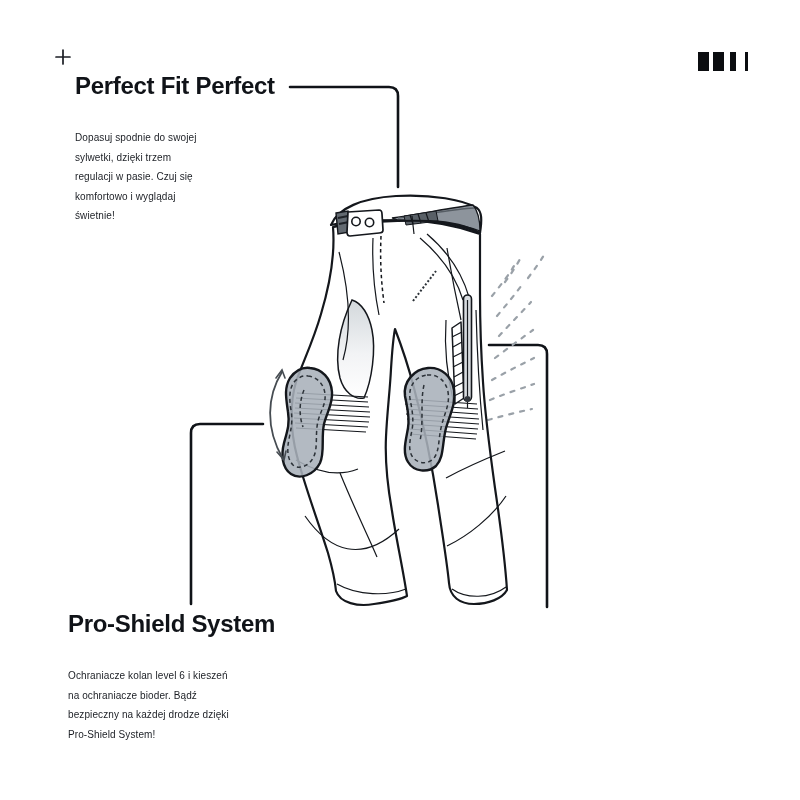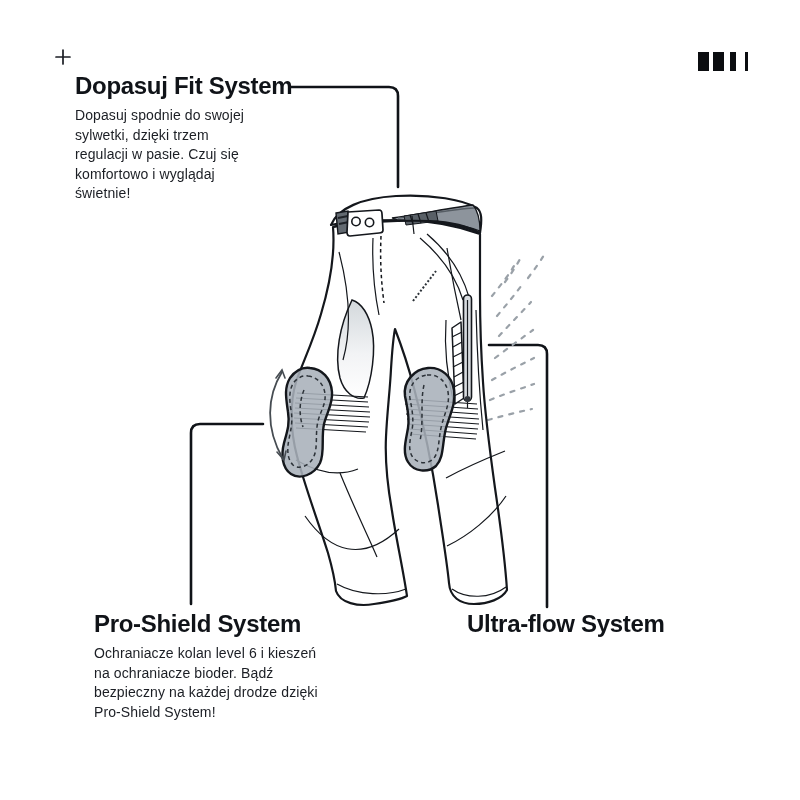--- a/index.html
+++ b/index.html
@@ -26,25 +26,25 @@
   .bar3{left:32px;width:6px;}
   .bar4{left:47px;width:3px;}
 
   
   .feature{position:absolute;}
   .feature h2{
     font-size:24px;font-weight:700;letter-spacing:-0.3px;color:#101318;
     line-height:28px;white-space:nowrap;
   }
   .feature p{
-    margin-top:6px;font-size:14px;line-height:19.5px;color:#1b1e24;
+    margin-top:28px;font-size:10px;line-height:19.5px;color:#1b1e24;
     white-space:pre-line;letter-spacing:0.1px;
   }
   .f-perfect{left:75px;top:72px;width:260px;}
-  .f-shield{left:94px;top:610px;width:300px;}
+  .f-shield{left:68px;top:610px;width:300px;}
   .f-flow{left:467px;top:610px;width:300px;}
 
   
   .scene{left:0;top:0;width:800px;height:800px;}
 
   
   .ol{fill:#ffffff;stroke:var(--line);stroke-width:2.2;stroke-linejoin:round;}
   .ln{fill:none;stroke:var(--line);stroke-width:1.5;}
   .thin{stroke-width:1.2;}
   .dash{stroke-dasharray:3.5 3;}
@@ -258,31 +258,30 @@
   </g>
 
   <g>
     <path class="arrow" d="M282,372 C267,396 265,428 283,459"></path>
     <path class="arrow" style="stroke-width:1.6" d="M276,378 L282,370 L285,378"></path>
     <path class="arrow" style="stroke-width:1.6" d="M277,452 L284,460 L286,451"></path>
   </g>
 </svg>
 
 <section class="feature f-perfect">
-  <h2>Dopasuj Fit System</h2>
+  <h2>Perfect Fit Perfect</h2>
   <p>Dopasuj spodnie do swojej
 sylwetki, dzięki trzem
 regulacji w pasie. Czuj się
 komfortowo i wyglądaj
 świetnie!</p>
 </section>
 
 <section class="feature f-shield">
   <h2>Pro-Shield System</h2>
   <p>Ochraniacze kolan level 6 i kieszeń
 na ochraniacze bioder. Bądź
 bezpieczny na każdej drodze dzięki
 Pro-Shield System!</p>
 </section>
 
 <section class="feature f-flow">
-  <h2>Ultra-flow System</h2>
 </section>
 
 </body></html>

